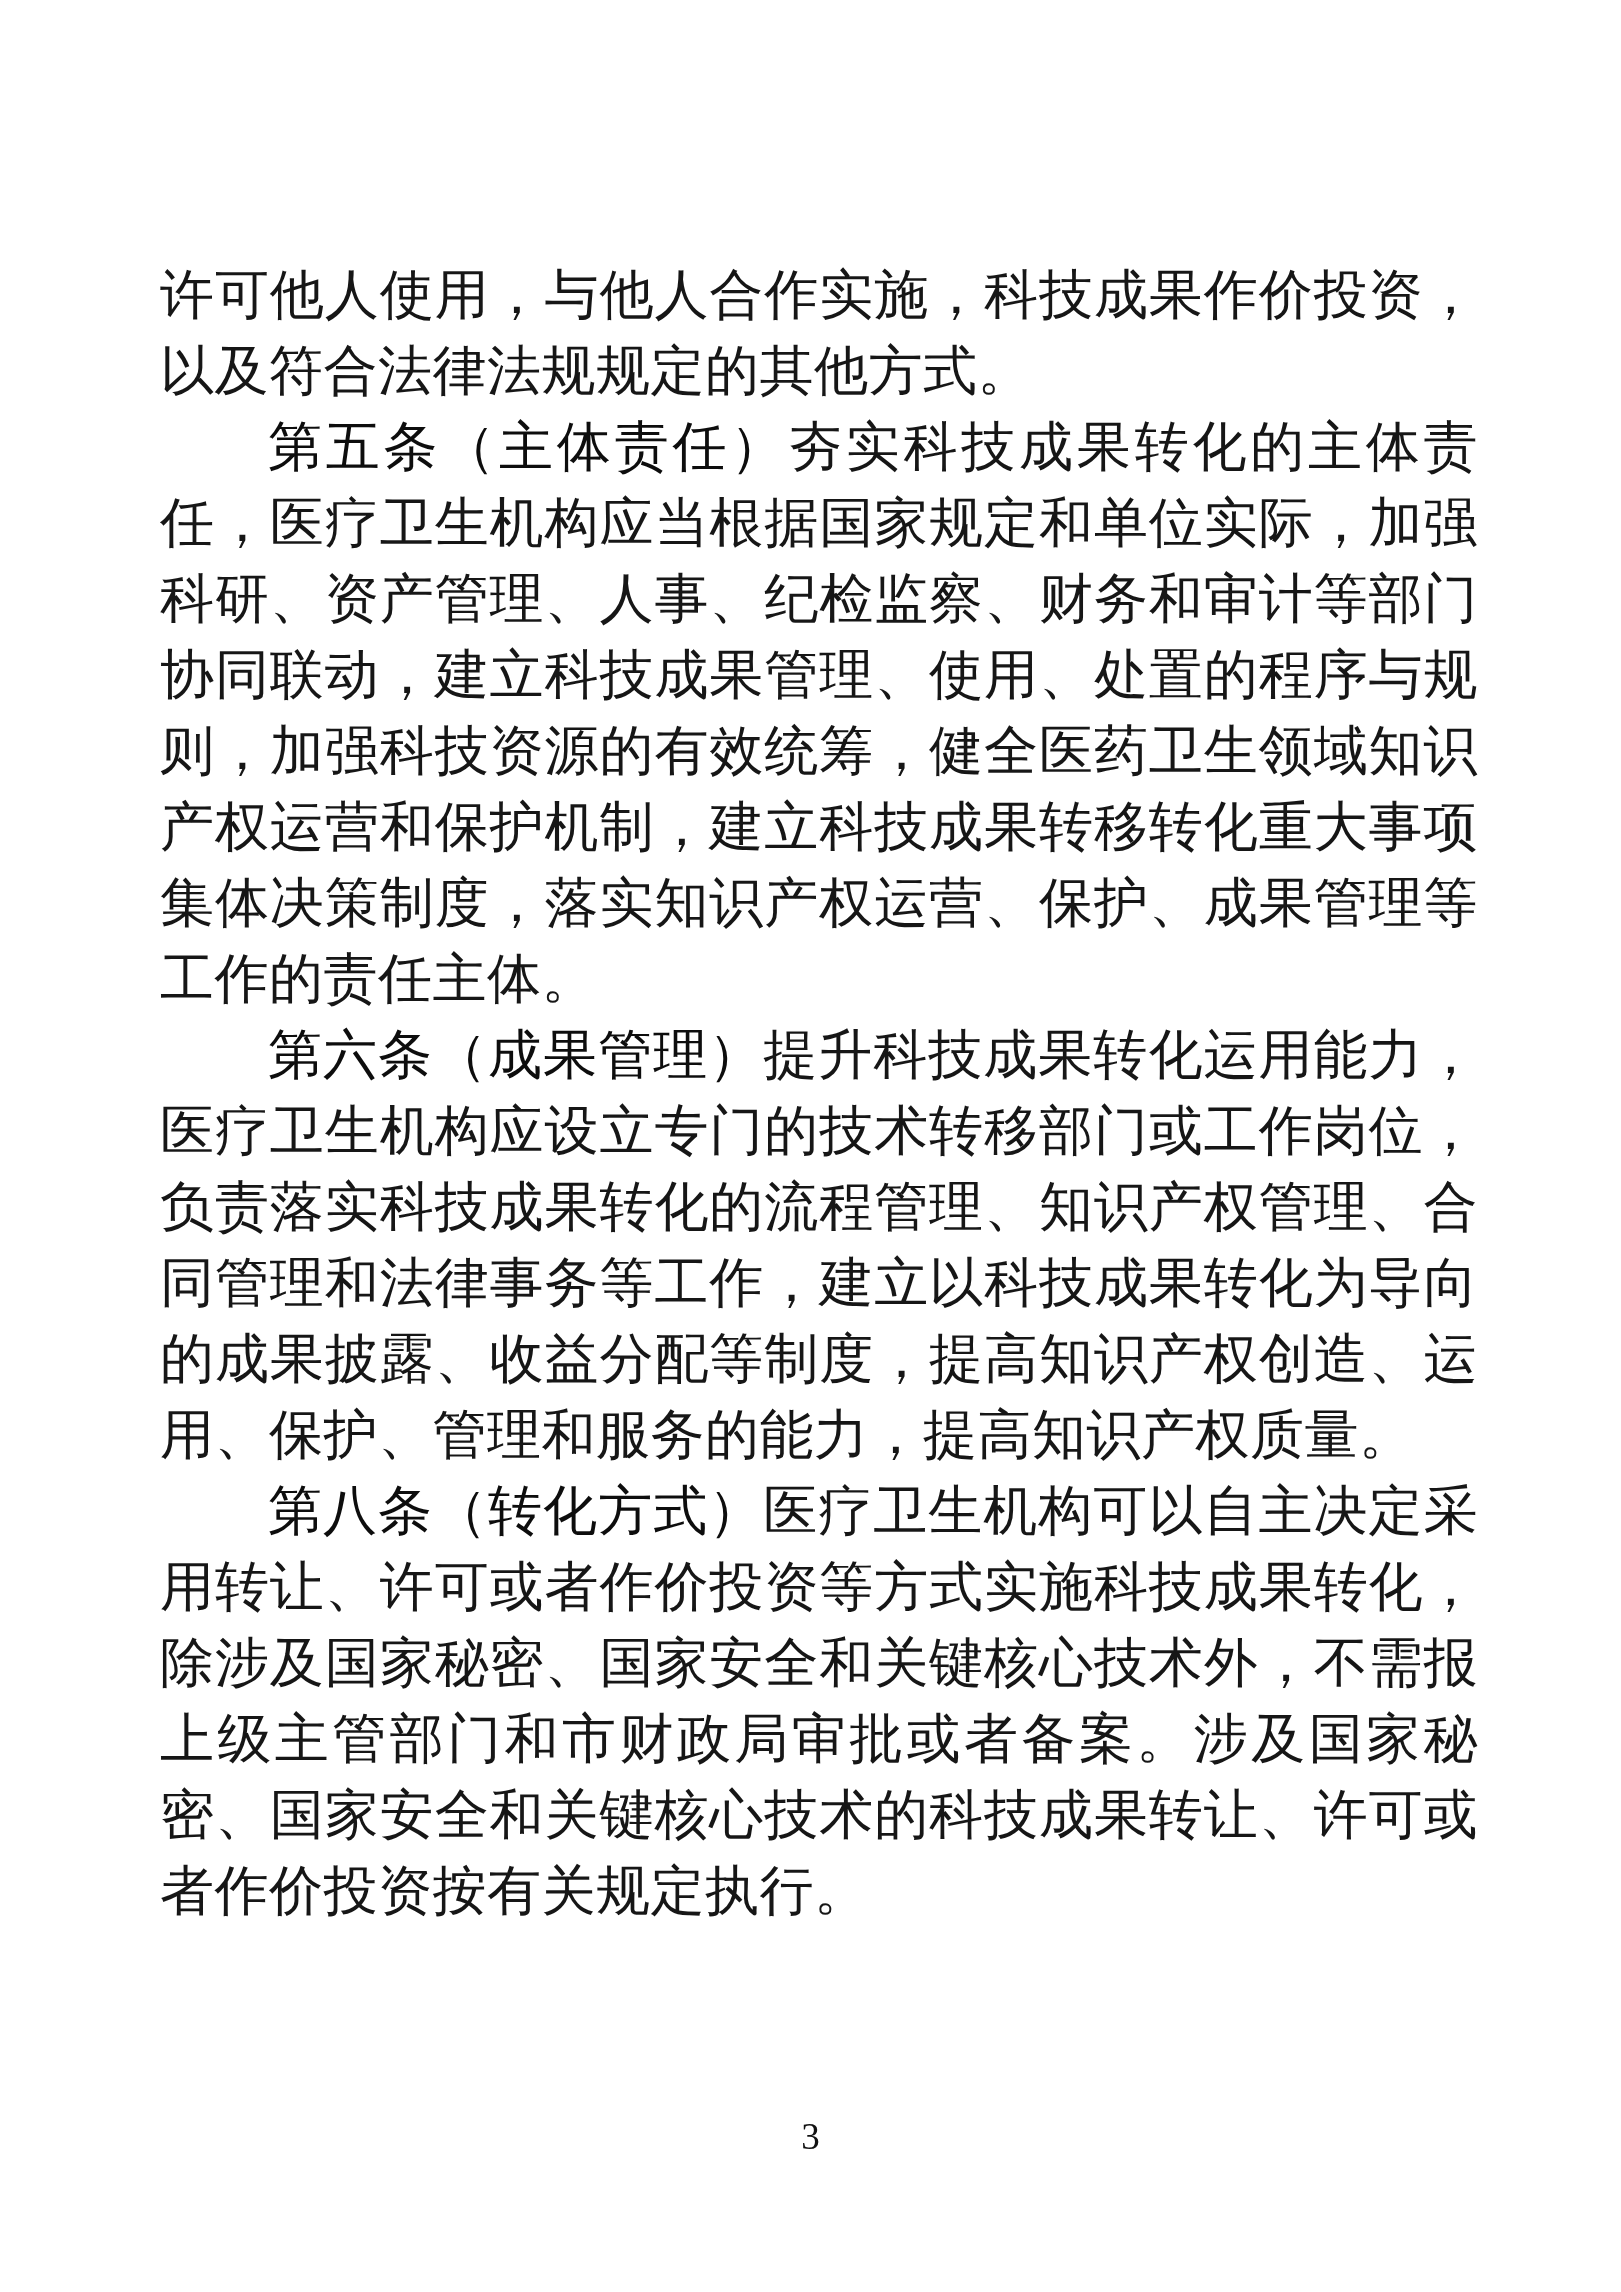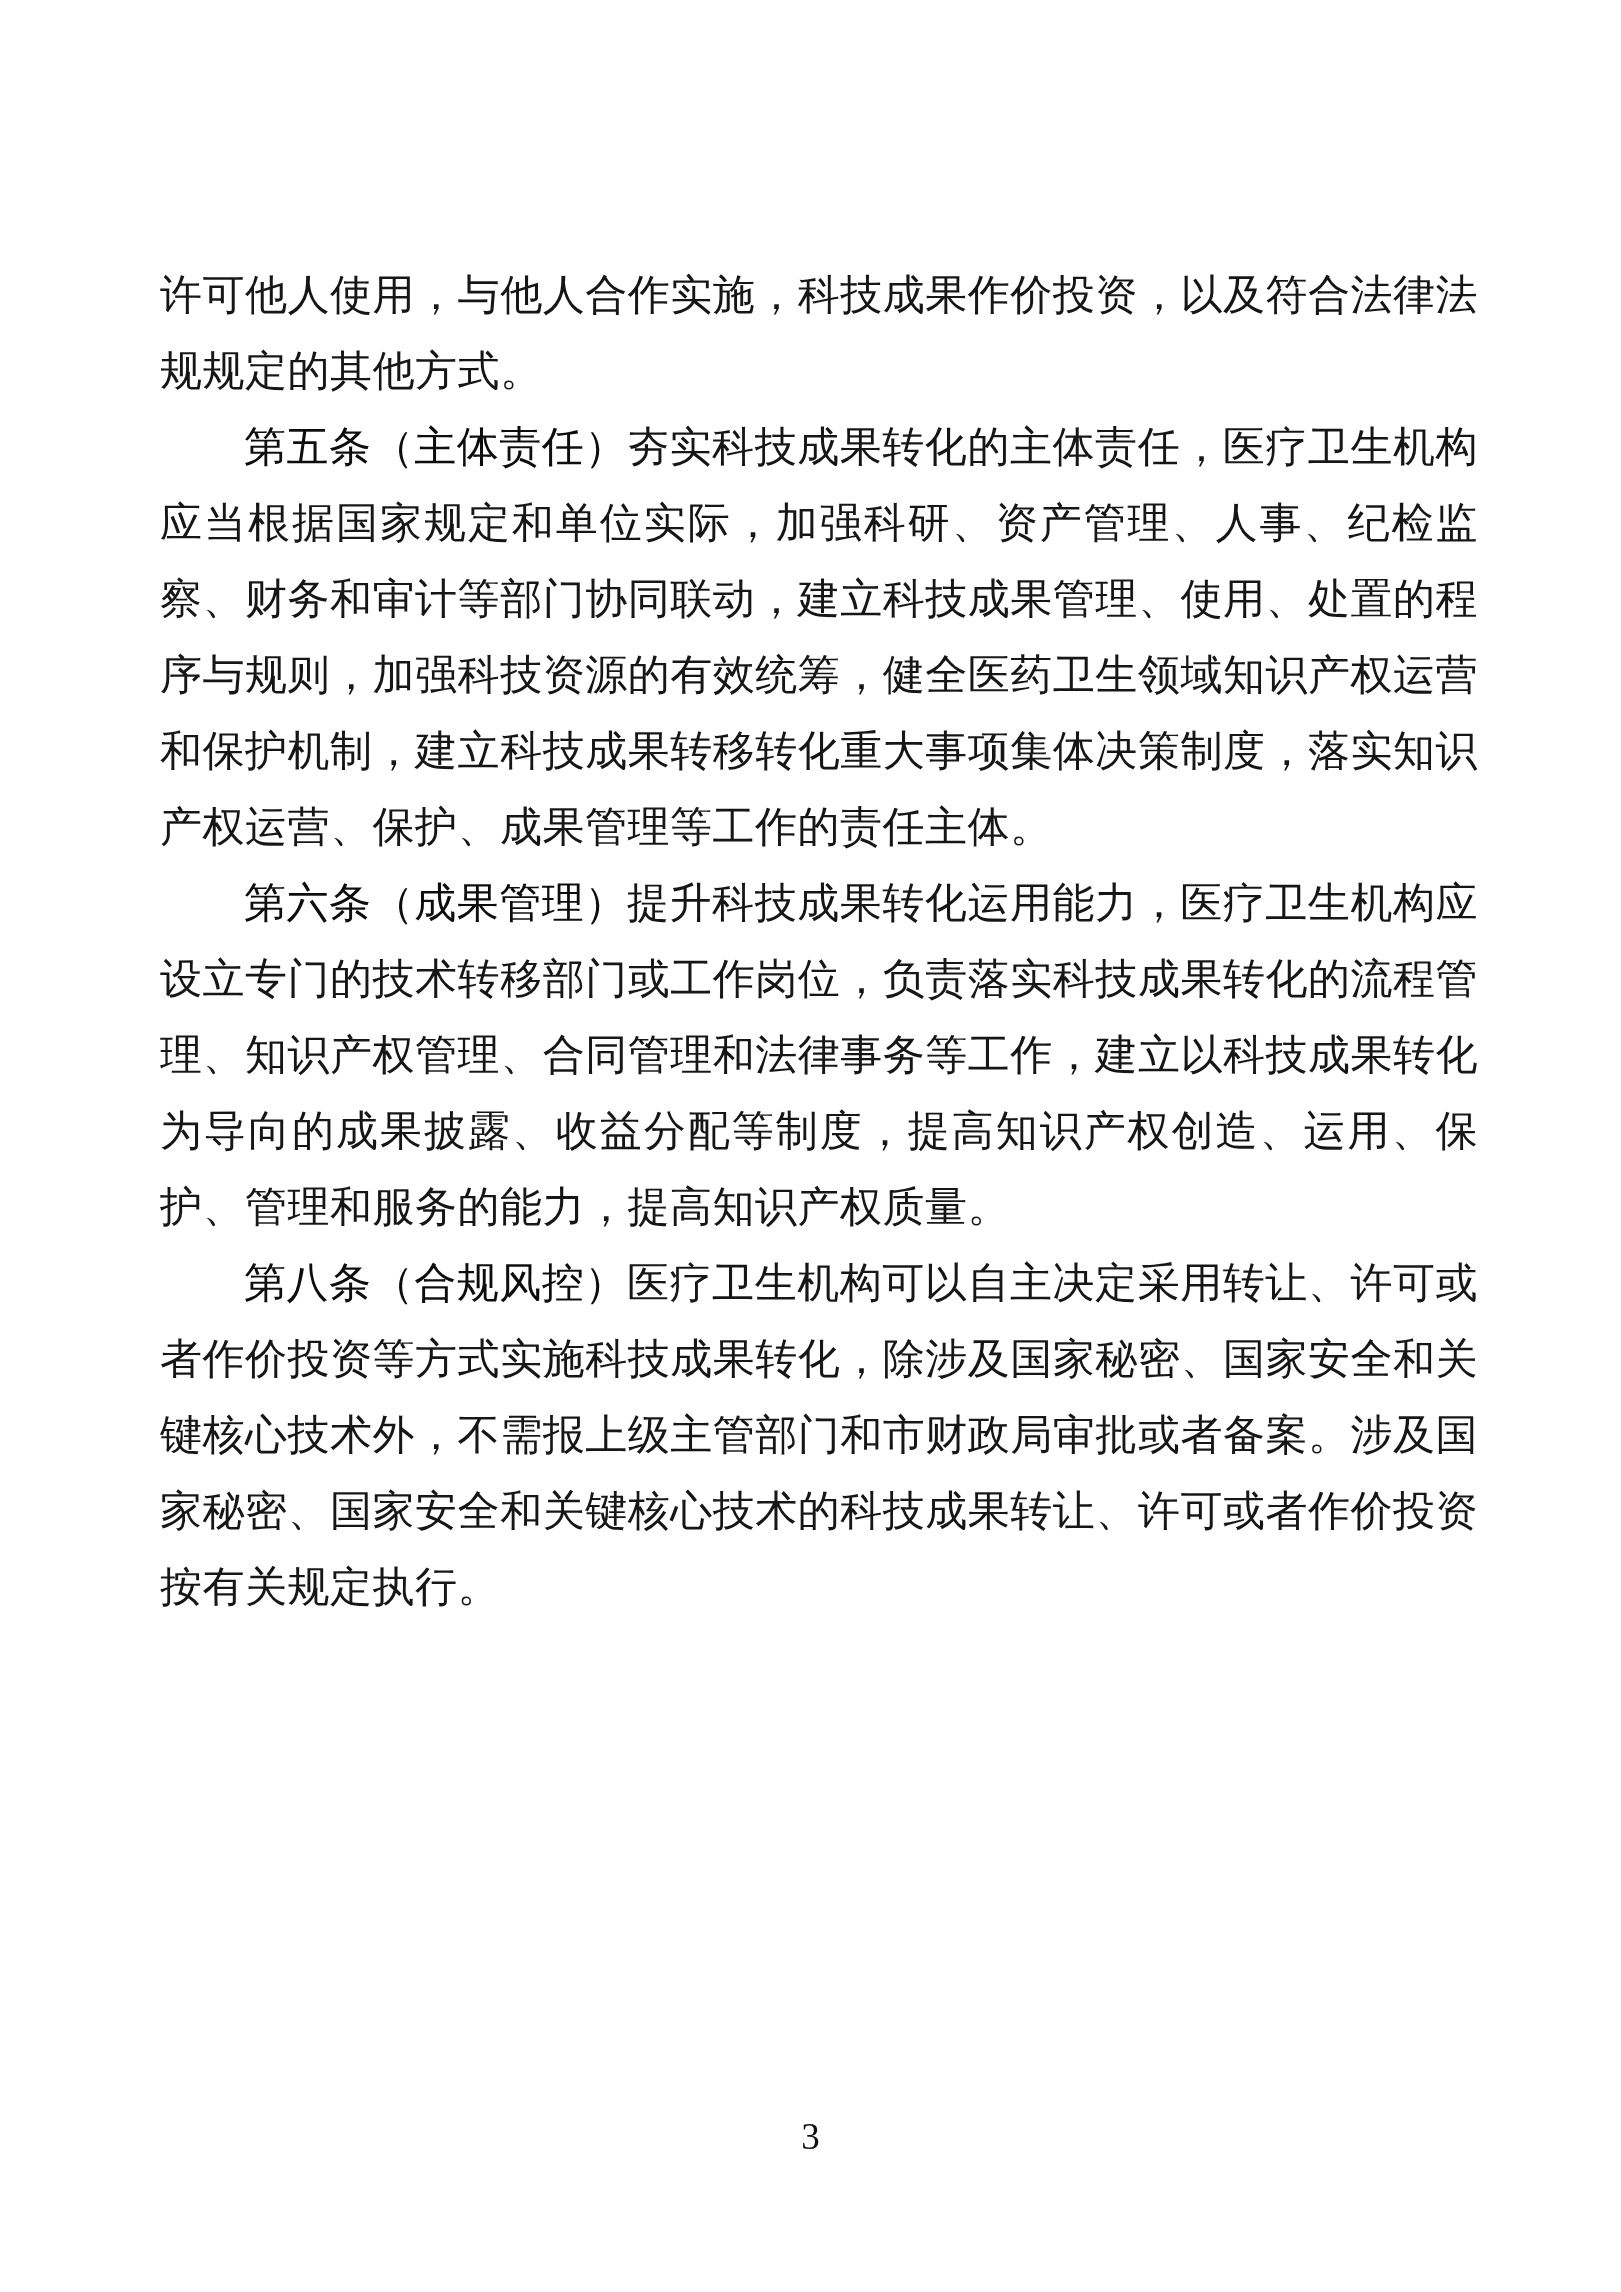--- a/index.html
+++ b/index.html
@@ -18,21 +18,21 @@
   .page {
     position: absolute;
     inset: 0;
     background: #ffffff;
   }
   .content {
     position: absolute;
     left: 160px;
     top: 257px;
     width: 1318px;
-    font-size: 42px;
+    font-size: 54px;
     line-height: 76px;
     text-align: justify;
     text-justify: inter-character;
     letter-spacing: 0.5px;
   }
   .para {
     margin: 0;
     padding: 0;
     text-indent: 2em;
   }
@@ -60,19 +60,19 @@
 <div class="page">
   <div class="content">
 
     <p class="para no-indent"><span>许可他人使用，与他人合作实施，科技成果作价投资，以及符合法律法规规定的其他方式。</span></p>
 
     <p class="para"><strong class="article-heading">第五条（主体责任）</strong><span>夯实科技成果转化的主体责任，医疗卫生机构应当根据国家规定和单位实际，加强科研、资产管理、人事、纪检监察、财务和审计等部门协同联动，建立科技成果管理、使用、处置的程序与规则，加强科技资源的有效统筹，健全医药卫生领域知识产权运营和保护机制，建立科技成果转移转化重大事项集体决策制度，落实知识产权运营、保护、成果管理等工作的责任主体。</span></p>
 
     <p class="para"><strong class="article-heading">第六条（成果管理）</strong><span>提升科技成果转化运用能力，医疗卫生机构应设立专门的技术转移部门或工作岗位，负责落实科技成果转化的流程管理、知识产权管理、合同管理和法律事务等工作，建立以科技成果转化为导向的成果披露、收益分配等制度，提高知识产权创造、运用、保护、管理和服务的能力，提高知识产权质量。</span></p>
 
 
-    <p class="para"><strong class="article-heading">第八条（合规风控）</strong><span>医疗卫生机构可以自主决定采用转让、许可或者作价投资等方式实施科技成果转化，除涉及国家秘密、国家安全和关键核心技术外，不需报上级主管部门和市财政局审批或者备案。涉及国家秘密、国家安全和关键核心技术的科技成果转让、许可或者作价投资按有关规定执行。</span></p>
+    <p class="para"><strong class="article-heading">第八条（转化方式）</strong><span>医疗卫生机构可以自主决定采用转让、许可或者作价投资等方式实施科技成果转化，除涉及国家秘密、国家安全和关键核心技术外，不需报上级主管部门和市财政局审批或者备案。涉及国家秘密、国家安全和关键核心技术的科技成果转让、许可或者作价投资按有关规定执行。</span></p>
 
   </div>
 
   <div class="page-number">3</div>
 </div>
 
 
 </body></html>

